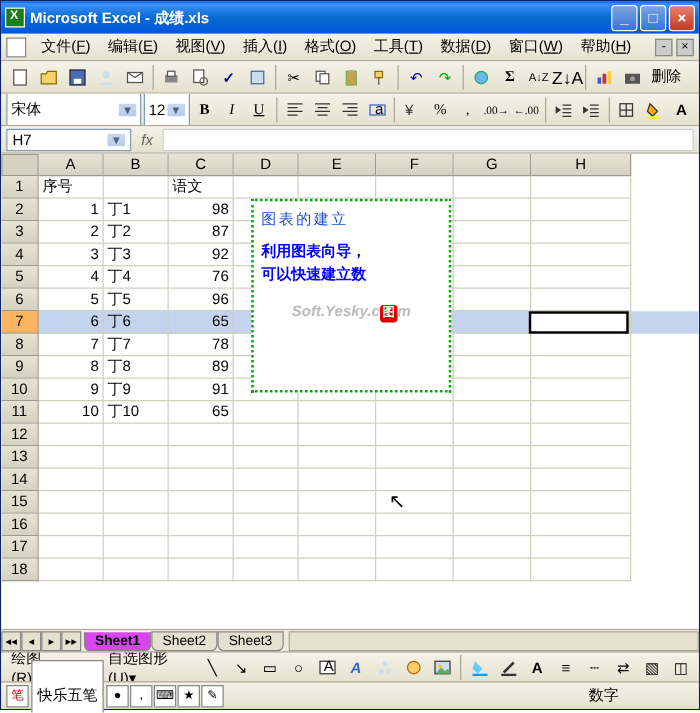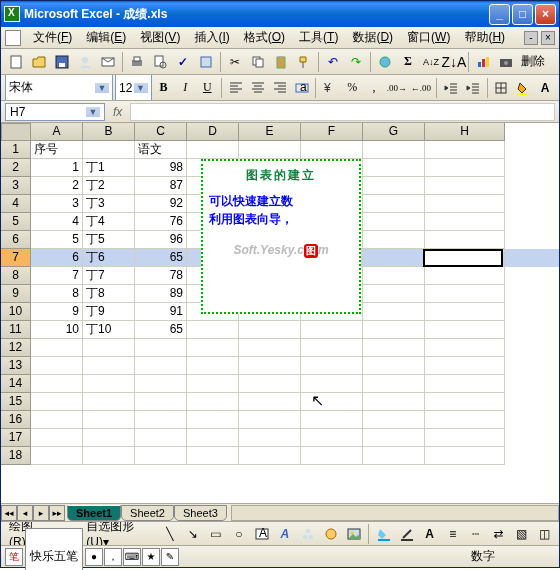--- a/index.html
+++ b/index.html
@@ -43,31 +43,31 @@
 .rh{width:30px;background:linear-gradient(to bottom,#e6e3d2,#d6d2c2);border-right:1px solid #9c9a8c;border-bottom:1px solid #9c9a8c;text-align:center;line-height:17px;}
 .rh.sel{background:#f9b45e;}
 .cell{border-right:1px solid #d0d0c0;border-bottom:1px solid #d0d0c0;padding:0 3px;line-height:17px;white-space:nowrap;}
 .cA,.cB,.cC,.cD{width:52px;}
 .cE,.cF,.cG{width:62px;}
 .cH{width:80px;}
 .row.sel{background:#c4d4ee;}
 .row.sel .cell{background:#c4d4ee;}
 .active-cell{position:absolute;border:2px solid #000;background:#fff;pointer-events:none;}
 .text-box{position:absolute;border:2px dotted #00aa00;padding:6px;background:#fff;}
-.tb-title{color:#15803d;font-weight:bold;text-align:center;letter-spacing:2px;}
+.tb-title{color:#1d4ed8;font-weight:normal;text-align:left;letter-spacing:2px;}
 .tb-body{color:#0000ff;font-weight:bold;margin-top:8px;line-height:1.5;}
 .watermark{color:#bbb;font-family:Arial;font-weight:bold;font-style:italic;}
 .wm-red{display:inline-block;width:14px;height:14px;background:#d00;border-radius:3px;color:#fff;text-align:center;line-height:14px;font-style:normal;font-weight:bold;font-size:10px;}
 .cursor{position:absolute;font-size:16px;color:#000;}
 .tabs-row{height:18px;display:flex;align-items:center;background:#ece9d8;border-top:1px solid #aca899;}
 .tabnav{display:flex;}
 .tabnav-btn{width:16px;height:16px;border:1px solid #888;background:#e6e1cf;text-align:center;font-size:9px;line-height:14px;cursor:pointer;}
 .tabs{display:flex;margin-left:2px;}
 .tab{padding:1px 8px;border:1px solid #888;border-top-left-radius:0;border-bottom-left-radius:5px;border-bottom-right-radius:5px;background:#fff;font-size:11px;cursor:pointer;}
-.tab.active{background:#0f766e;font-weight:bold;border-top:1px solid #fff;}
+.tab.active{background:#d946ef;font-weight:bold;border-top:1px solid #fff;}
 .tab:not(.active){background:#e6e1cf;}
 .hscroll{flex:1;height:16px;background:#e6e1cf;border:1px solid #aca899;margin-left:4px;}
 .drawbar{height:24px;background:linear-gradient(to bottom,#f4f2e8,#e6e1cf);border-top:1px solid #aca899;display:flex;align-items:center;padding:0 4px;gap:2px;overflow:hidden;}
 .drawlabel{padding:0 4px;}
 .statusbar{height:22px;background:linear-gradient(to bottom,#f4f2e8,#e6e1cf);border-top:1px solid #aca899;display:flex;align-items:center;padding:0 4px;}
 .ime-icon{width:18px;height:18px;border:1px solid #888;background:#fff;color:#c00;text-align:center;font-size:10px;line-height:16px;margin-right:2px;}
 .ime-name{background:#fff;border:1px solid #888;padding:19px 4px;}
 .ime-btns{display:flex;gap:1px;margin-left:2px;}
 .ime-btn{width:18px;height:18px;border:1px solid #888;background:#fff;font-size:10px;text-align:center;line-height:16px;}
 .status-right{margin-left:auto;padding-right:60px;}
@@ -494,22 +494,22 @@
           <div class="cell cE"></div>
           <div class="cell cF"></div>
           <div class="cell cG"></div>
           <div class="cell cH"></div>
         </div>
 
       <div class="active-cell" style="left:422px;top:108px;width:80px;height:18px;"></div>
       <div class="text-box" style="left:200px;top:18px;width:160px;height:155px;">
         <div class="tb-title">图表的建立</div>
         <div class="tb-body">
+          <div>利用图表向导，</div>
           <div>可以快速建立数</div>
-          <div>利用图表向导，</div>
         </div>
         <div class="watermark" style="margin-top:12px;text-align:center;font-size:15px;">
           <span>Soft.Yesky.c</span><span class="wm-red">图</span><span>m</span>
         </div>
       </div>
       <div class="cursor" style="left:310px;top:250px;">↖</div>
     </div>
   </div>
 
   <div class="tabs-row">

